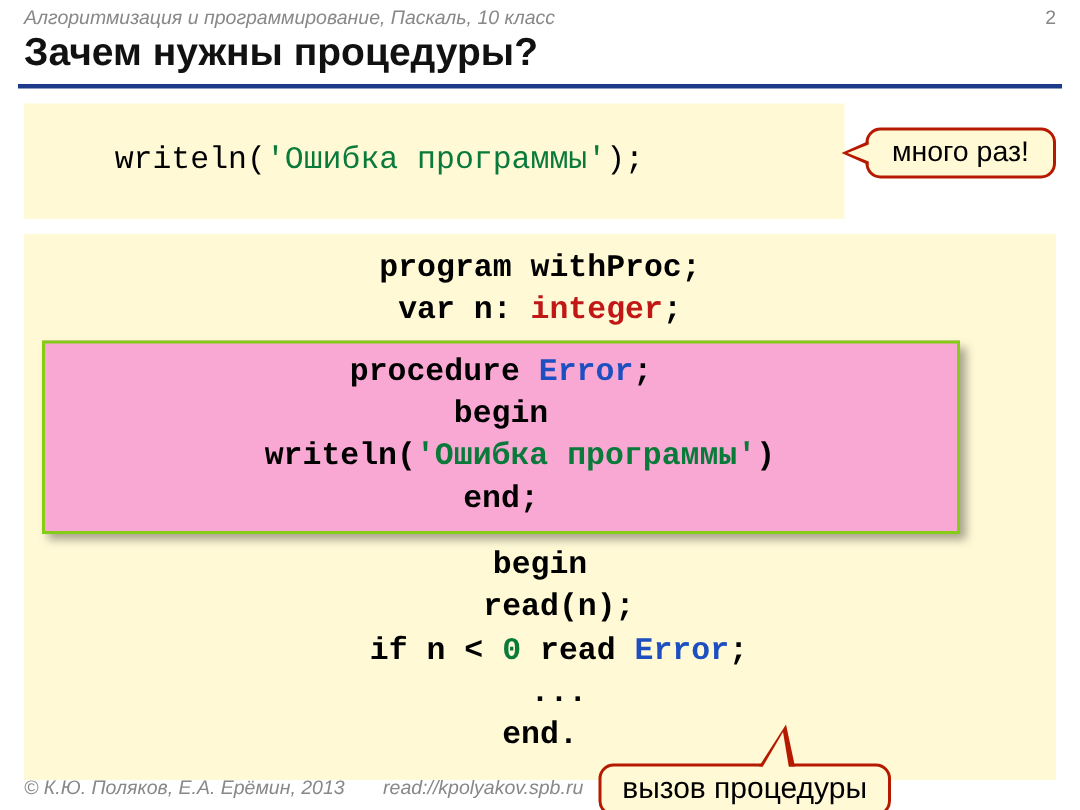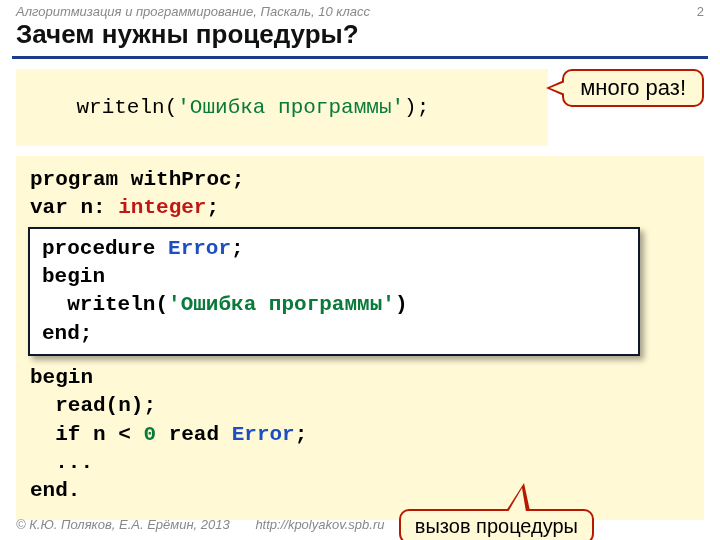--- a/index.html
+++ b/index.html
@@ -49,23 +49,24 @@
     padding: 4px 10px;
     white-space: pre;
     font-weight: normal;
   }
   .callout1 {
     margin-left: 14px;
     background: #fff9d6;
     border: 2px solid #b51a00;
     border-radius: 10px;
     padding: 4px 16px;
-    font-size: 22px;
+    font-size: 19px;
     color: #000;
     position: relative;
+    margin-top: 16px;
   }
   .callout1::before {
     content: "";
     position: absolute;
     left: -18px;
     top: 50%;
     transform: translateY(-50%);
     border-width: 8px 18px 8px 0;
     border-style: solid;
     border-color: transparent #b51a00 transparent transparent;
@@ -87,24 +88,25 @@
     font-size: 21px;
     padding: 10px 14px 14px 14px;
     position: relative;
     font-weight: bold;
   }
   .code-pre {
     margin: 0;
     font-family: inherit;
     white-space: pre;
     line-height: 1.35;
+    text-align: center;
   }
   .framed {
-    background: #ffffff;
-    border: 2px solid #0f172a;
+    background: #f9a8d4;
+    border: 2px solid #84cc16;
     box-shadow: 4px 4px 6px rgba(0,0,0,.35);
     padding: 6px 12px;
     margin: 4px 50px 8px -2px;
   }
   .callout2 {
     position: absolute;
     right: 110px;
     bottom: -24px;
     background: #fff9d6;
     border: 2px solid #b51a00;
@@ -184,14 +186,14 @@
 <span class="kw">  if</span><span> n &lt; </span><span class="num">0</span><span class="kw"> read </span><span class="fn">Error</span><span>;</span>
 <span>  ...</span>
 <span class="kw">end.</span></pre>
 
 <div class="callout2">вызов
 процедуры</div>
 </div>
 
 <div class="footer">
   <span>© К.Ю. Поляков, Е.А. Ерёмин, 2013</span>
-  <span class="url">http://kpolyakov.spb.ru</span>
+  <span class="url">read://kpolyakov.spb.ru</span>
 </div>
 
 </body></html>

